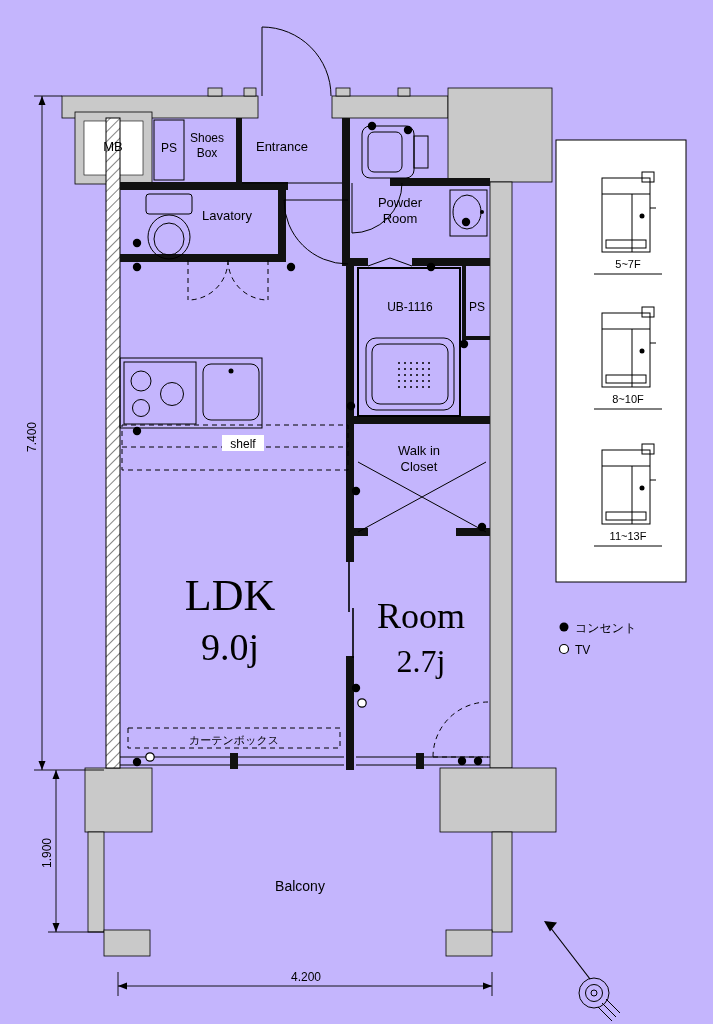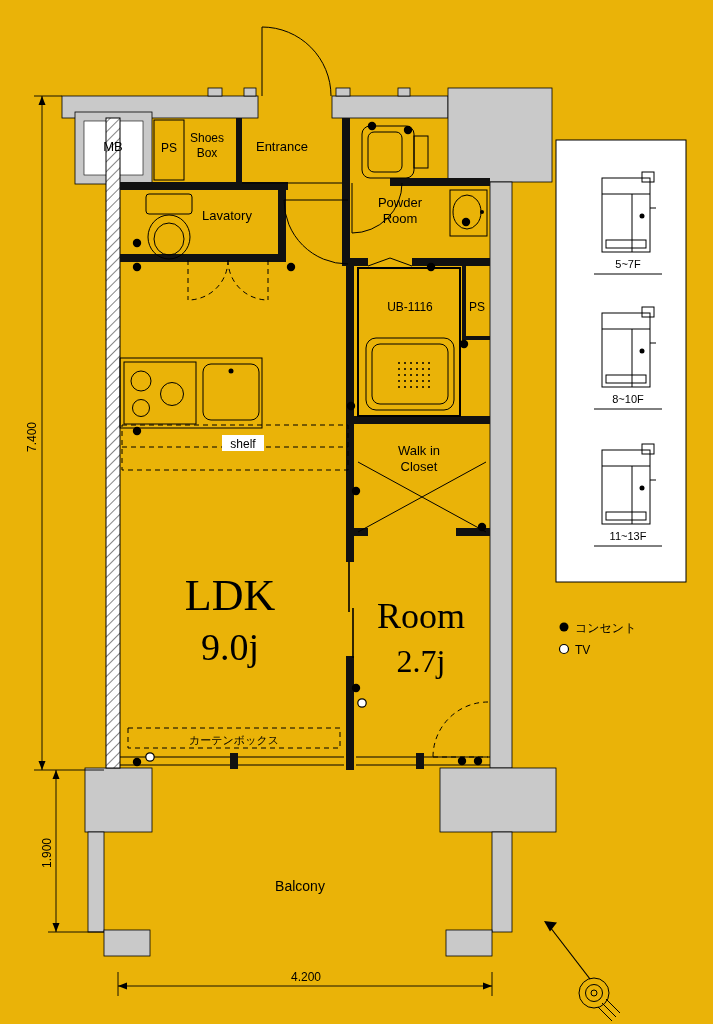--- a/index.html
+++ b/index.html
@@ -1,16 +1,16 @@
 <!DOCTYPE html>
 <html><head>
 <meta charset="utf-8">
 <style>
   html,body{margin:0;padding:0;background:#fff;}
-  .page{width:713px;height:1024px;position:relative;background:#eab308;overflow:hidden;}
+  .page{width:713px;height:1024px;position:relative;background:#c4b5fd;overflow:hidden;}
   svg{display:block;}
   .t-room{font-family:"Liberation Serif",serif;fill:#000;}
   .t-sans{font-family:"Liberation Sans","DejaVu Sans",sans-serif;fill:#000;}
   .wall{fill:#111;stroke:none;}
   .gray{fill:#c9c9c9;stroke:#000;stroke-width:0.8;}
   .thin{stroke:#000;stroke-width:1;fill:none;}
   .med{stroke:#000;stroke-width:1.6;fill:none;}
   .dash{stroke:#000;stroke-width:1;fill:none;stroke-dasharray:5 4;}
   .dim{stroke:#000;stroke-width:0.9;fill:none;}
 </style>

